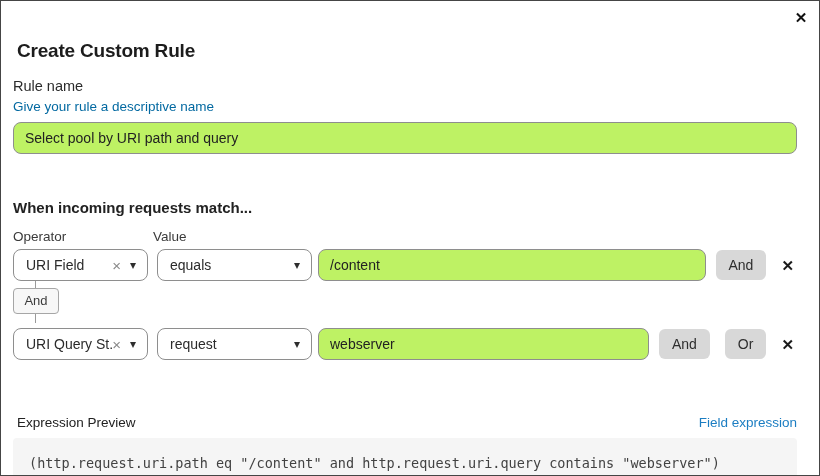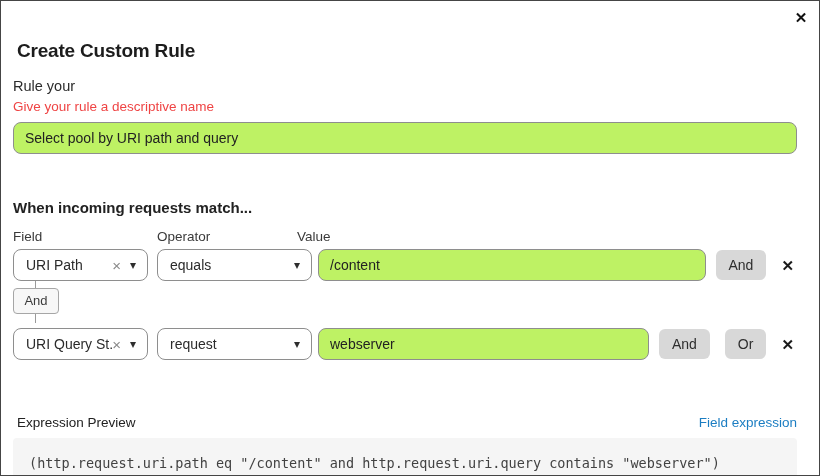--- a/index.html
+++ b/index.html
@@ -26,21 +26,21 @@
     position: absolute; top: 6px; right: 7px;
     width: 22px; height: 22px;
     background: none; border: none;
     font-size: 15px; font-weight: 700; color: #111;
     cursor: pointer; line-height: 22px; text-align: center;
     font-family: "Liberation Sans", sans-serif;
   }
 
   
   .rule-label { margin-top: 16px; font-size: 14.5px; color: #2b2b2b; }
-  .rule-helper { margin-top: 5px; font-size: 13.5px; color: #ef4444; }
+  .rule-helper { margin-top: 5px; font-size: 13.5px; color: #0369a1; }
   .text-input {
     border: 1px solid #8e8e8e;
     border-radius: 8px;
     height: 32px;
     font-size: 14px;
     color: #222;
     padding: 0 11px;
     font-family: "Liberation Sans", sans-serif;
     background: #bef264;
     outline: none;
@@ -119,35 +119,34 @@
 
 <div class="dialog">
 
   <div class="header">
     <div class="title">Create Custom Rule</div>
     <button class="close-btn">✕</button>
   </div>
 
   <div class="content">
 
-    <div class="rule-label">Rule your</div>
+    <div class="rule-label">Rule name</div>
     <div class="rule-helper">Give your rule a descriptive name</div>
     <input class="text-input rule-input" type="text" value="Select pool by URI path and query" style="">
 
     <div class="match-heading">When incoming requests match...</div>
 
     <div class="col-labels">
-      <div class="w-field">Field</div>
       <div class="w-op">Operator</div>
       <div>Value</div>
     </div>
 
     <div class="rule-row">
       <div class="select field-select">
-        <span class="select-text">URI Path</span>
+        <span class="select-text">URI Field</span>
         <span class="clear-x">×</span>
         <span class="caret">▾</span>
       </div>
       <div class="select op-select">
         <span class="select-text">equals</span>
         <span class="caret">▾</span>
       </div>
       <input class="text-input value-input" type="text" value="/content" style="">
       <button class="grey-btn">And</button>
       <span class="delete-x">✕</span>

